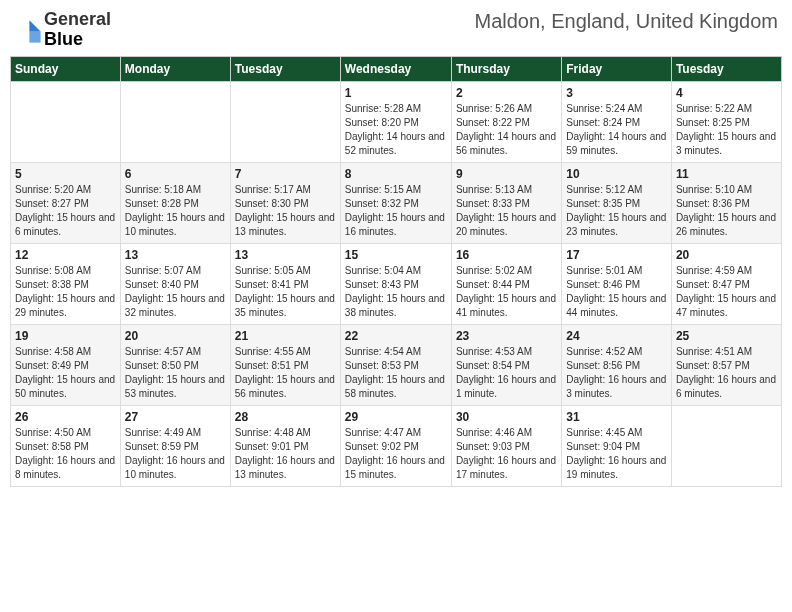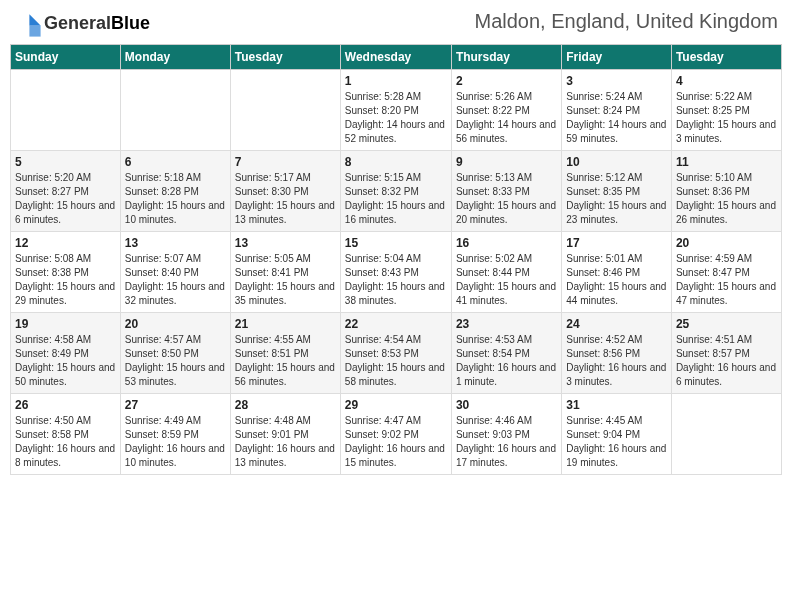--- a/index.html
+++ b/index.html
@@ -17,21 +17,21 @@
       margin-bottom: 6px;
       padding: 0 4px;
     }
     .logo {
       display: flex;
       align-items: center;
       gap: 2px;
     }
     .logo-text {
       display: flex;
-      flex-direction: row;
+      flex-direction: column;
       line-height: 1.1;
     }
     .logo-general {
       font-size: 18px;
       font-weight: bold;
       color: #333;
     }
     .logo-blue {
       font-size: 18px;
       font-weight: bold;
@@ -53,21 +53,21 @@
     .location {
       font-size: 20px;
       color: #555;
     }
     .calendar {
       width: 100%;
       border-collapse: collapse;
       font-size: 11px;
     }
     .calendar thead th {
-      background: #0f766e;
+      background: #14532d;
       color: #fff;
       padding: 5px 4px;
       font-size: 12px;
       font-weight: bold;
       border: 1px solid #ccc;
       text-align: left;
     }
     .calendar tbody td {
       border: 1px solid #ddd;
       vertical-align: top;

